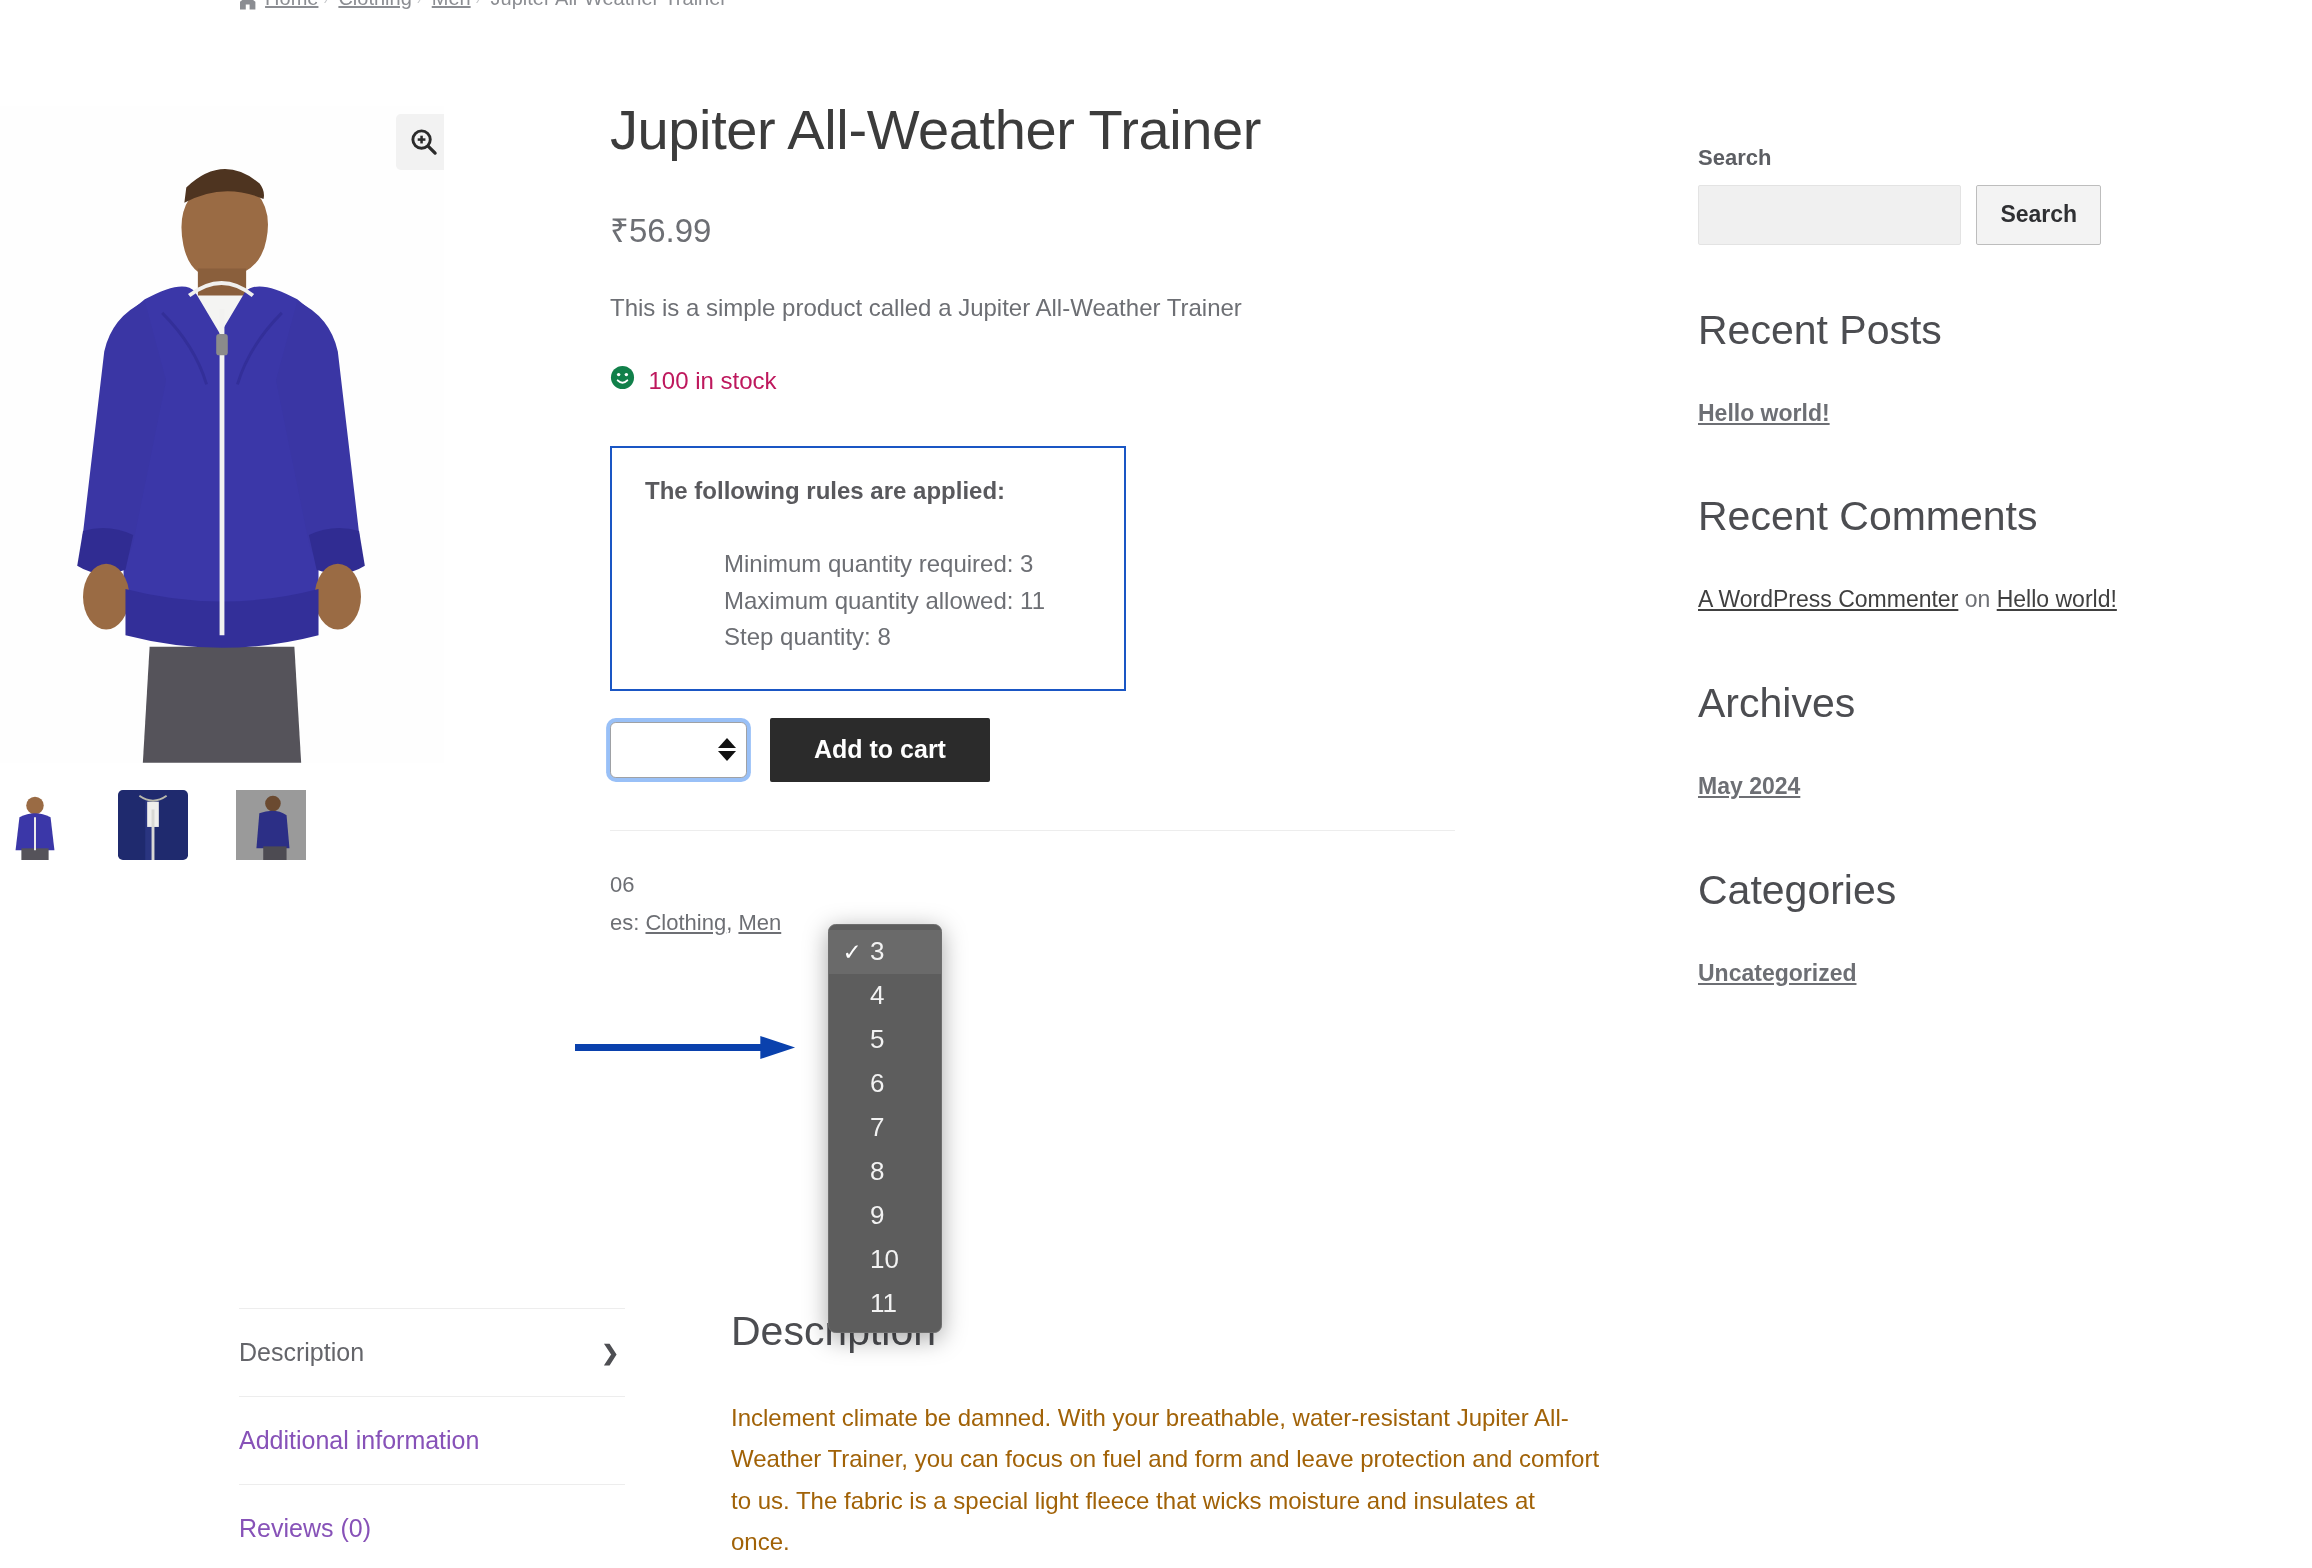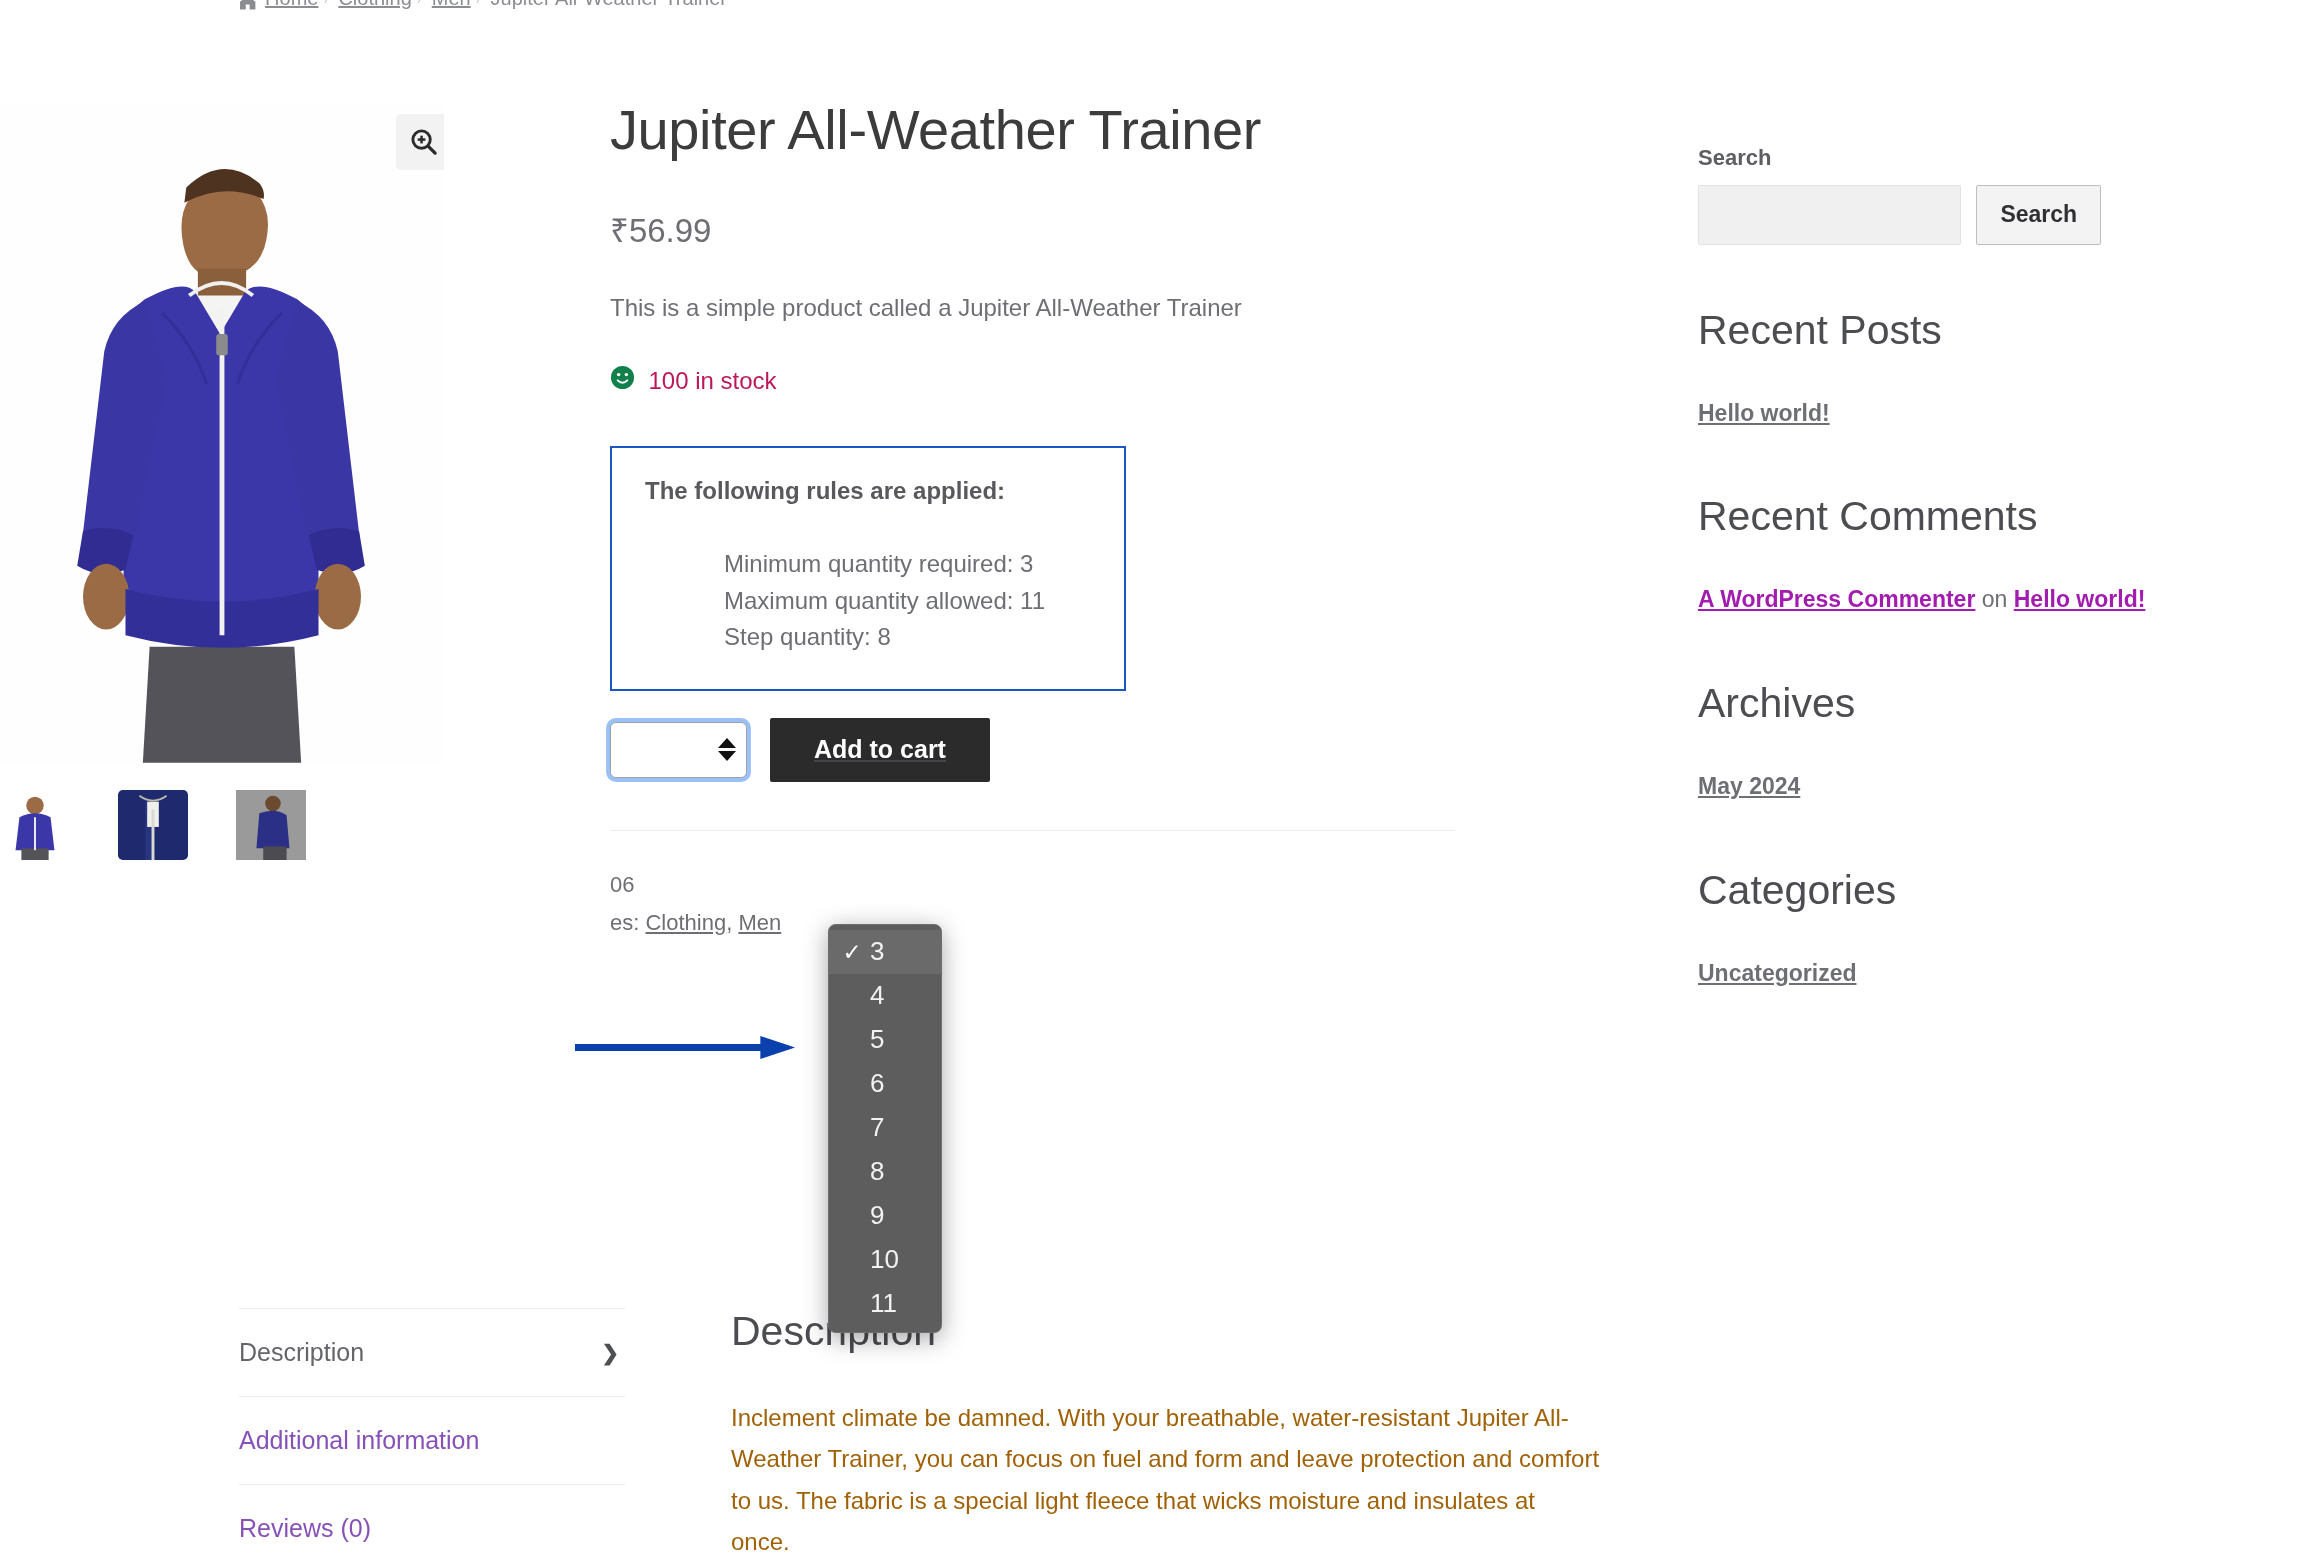--- a/index.html
+++ b/index.html
@@ -69,21 +69,21 @@
   .rules-box {
     border: 2.9px solid #1a56c4;
     padding: 29px 33px 33px 33px;
     width: 516px;
     margin-bottom: 27px;
   }
   .rules-title { font-weight: bold; font-size: 24px; color: #59595d; margin-bottom: 41px; }
   .rules-list { margin: 0; padding-left: 79px; list-style: none; }
   .rules-list li { font-size: 24px; color: #6d6f74; line-height: 1.52; }
 
-  .cart-row { display: flex; align-items: center; gap: 23px; text-decoration: underline; }
+  .cart-row { display: flex; align-items: center; gap: 23px; }
   .qty-wrap {
     position: relative;
     width: 137px; height: 56px;
   }
   .qty-field {
     width: 137px; height: 56px;
     border: 1px solid #9fa1a5;
     border-radius: 5.8px;
     background: #ffffff;
     box-shadow: 0 0 0 3.9px rgba(70,140,240,.55);
@@ -183,21 +183,21 @@
     height: 60px; padding: 0 23px;
     background: #f3f3f3;
     border: 1px solid #bdbdbd;
     border-radius: 1.9px;
     font-family: inherit; font-weight: bold; font-size: 23px; color: #2f3033;
     cursor: pointer;
   }
   .widget-title { font-size: 41px; font-weight: 400; color: #4c4d51; margin: 0 0 41px 0; }
   .widget-link { font-size: 23px; font-weight: bold; color: #6d6f74; text-decoration: underline; display:block; line-height:1.6;}
   .comment-line { font-size: 23px; color: #6d6f74; line-height: 1.6; }
-  .comment-line a { color: #a21caf; font-weight: bold; text-decoration: underline; }
+  .comment-line a { color: #404040; font-weight: normal; text-decoration: underline; }
   .comment-line .on { font-weight: normal; }
 </style>
 </head>
 <body>
 
 <div class="breadcrumb">
   <span class="home-icon">
     <svg width="17.4" height="15.4" viewBox="0 0 18 16">
         <path d="M1 7 L9 1 L17 7 L17 15 L11 15 L11 10 L7 10 L7 15 L1 15 Z" fill="#8b8d92"></path>
       </svg>

